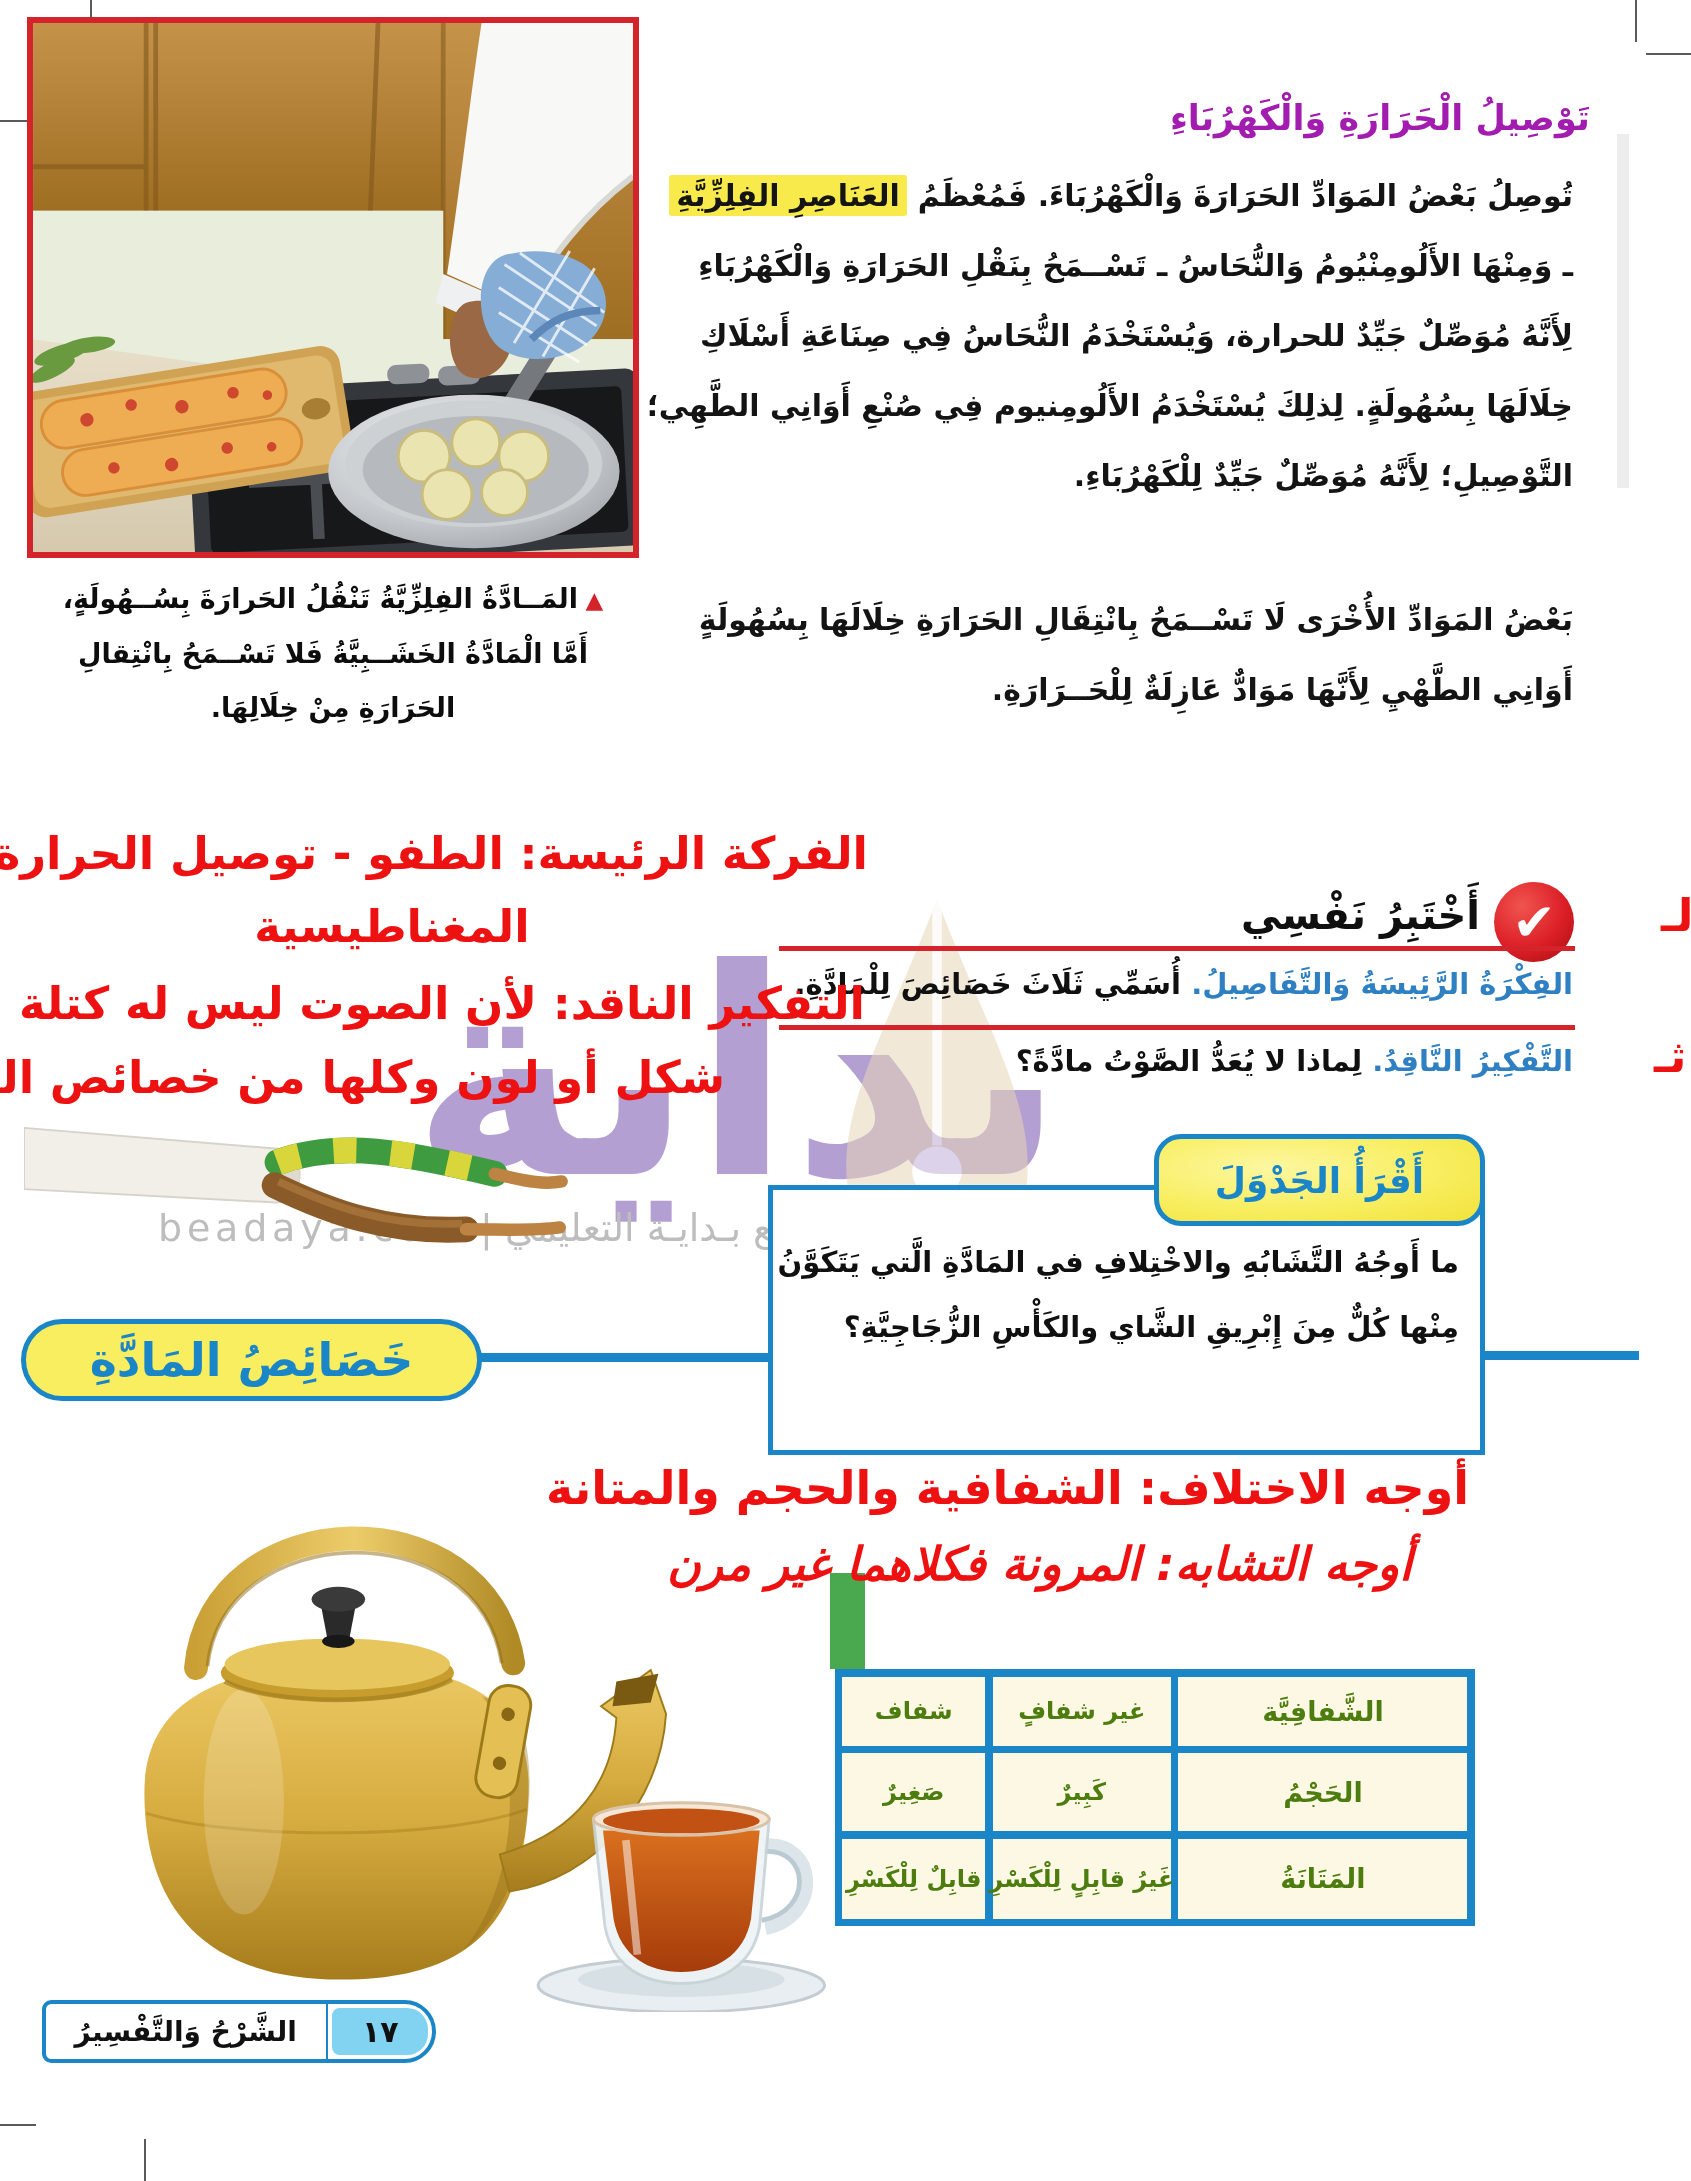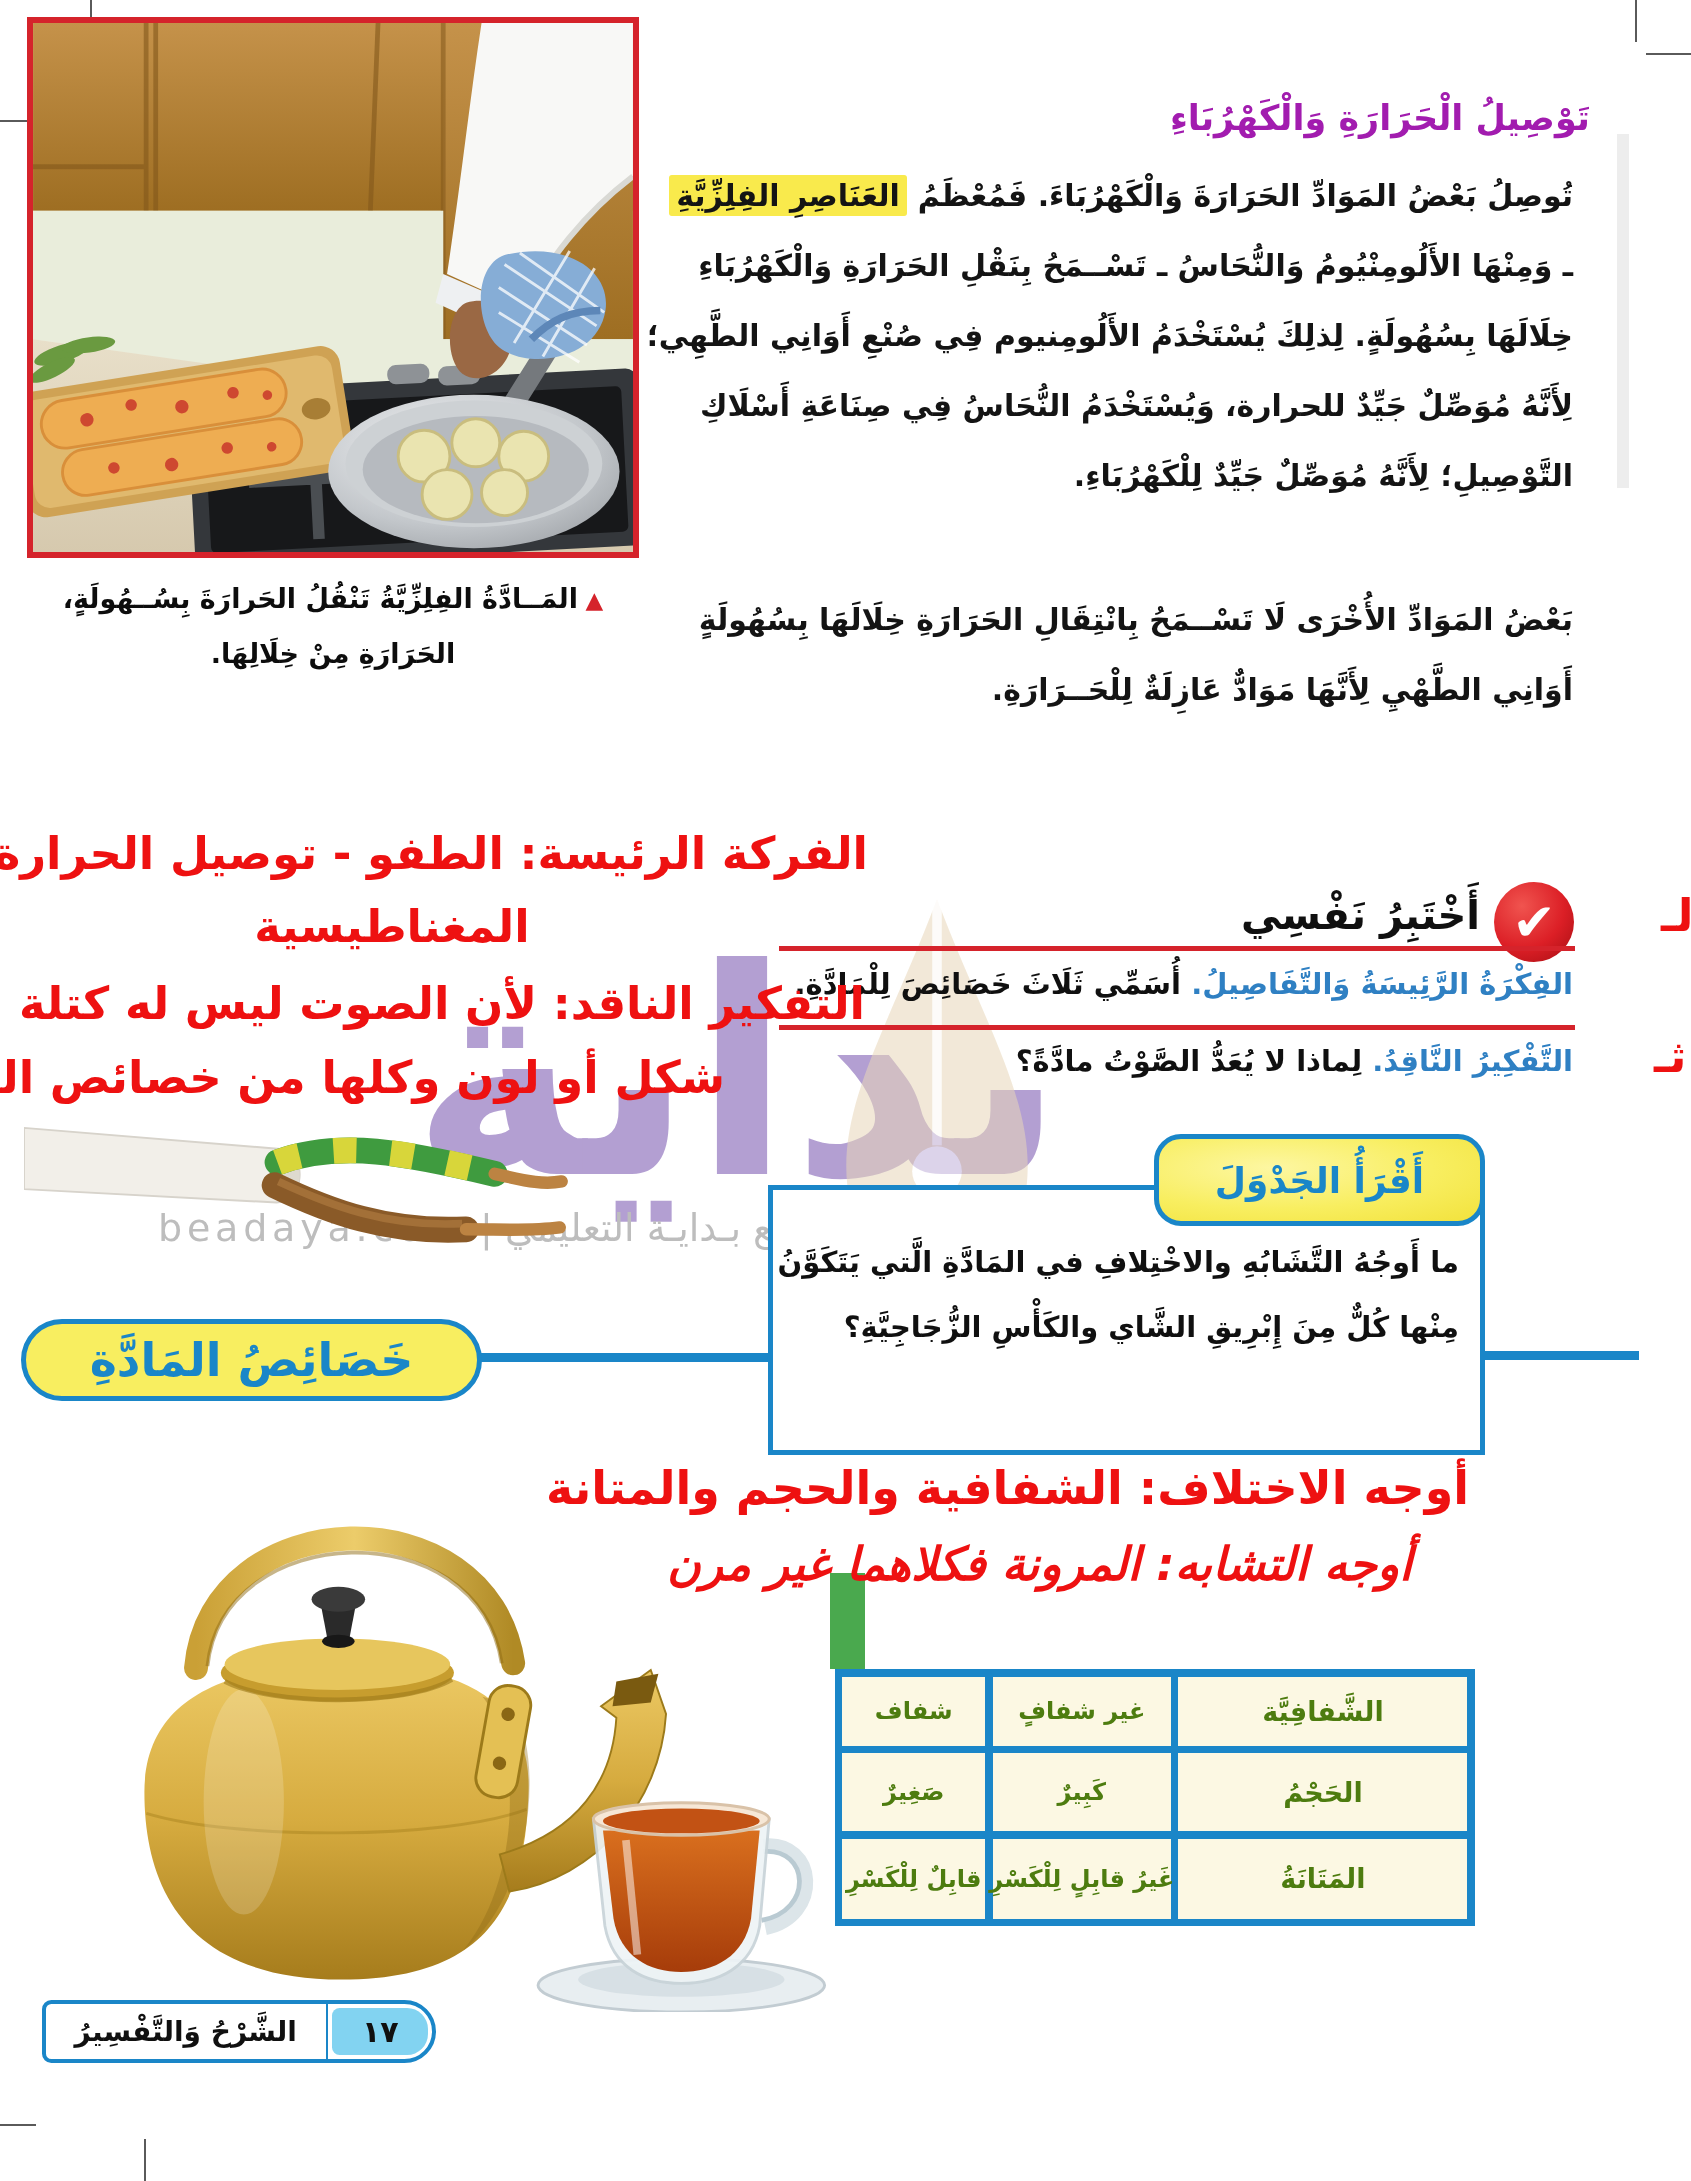--- a/index.html
+++ b/index.html
@@ -178,30 +178,31 @@
           <path d="M492 252 l96 64 M508 240 l88 62 M486 276 l92 60 M486 302 l84 52"></path>
           <path d="M560 238 l-58 96 M586 256 l-54 92"></path>
         </g>
         <path d="M520 330 C540 310 560 300 592 300" stroke="#5d87b8" stroke-width="8" fill="none"></path>
       </g>
     </svg>
   </div>
 
   <div class="abs caption">
     <div><span class="tri">▲</span><span>المَــادَّةُ الفِلِزِّيَّةُ تَنْقُلُ الحَرارَةَ بِسُــهُولَةٍ،</span></div>
+    <div>أَمَّا الْمَادَّةُ الخَشَــبِيَّةُ فَلا تَسْــمَحُ بِانْتِقالِ</div>
     <div>الحَرَارَةِ مِنْ خِلَالِهَا.</div>
   </div>
 
   <div class="abs title nowrap">تَوْصِيلُ الْحَرَارَةِ وَالْكَهْرُبَاءِ</div>
 
   <div class="abs para" style="top:161px;">
     <div class="ln"><span>تُوصِلُ بَعْضُ المَوَادِّ الحَرَارَةَ وَالْكَهْرُبَاءَ. فَمُعْظَمُ </span><span class="hl">العَنَاصِرِ الفِلِزِّيَّةِ</span></div>
     <div class="ln">ـ وَمِنْهَا الأَلُومِنْيُومُ وَالنُّحَاسُ ـ تَسْــمَحُ بِنَقْلِ الحَرَارَةِ وَالْكَهْرُبَاءِ</div>
+    <div class="ln">لِأَنَّهُ مُوَصِّلٌ جَيِّدٌ للحرارة، وَيُسْتَخْدَمُ النُّحَاسُ فِي صِنَاعَةِ أَسْلَاكِ</div>
     <div class="ln">خِلَالَهَا بِسُهُولَةٍ. لِذلِكَ يُسْتَخْدَمُ الأَلُومِنيوم فِي صُنْعِ أَوَانِي الطَّهِي؛</div>
-    <div class="ln">لِأَنَّهُ مُوَصِّلٌ جَيِّدٌ للحرارة، وَيُسْتَخْدَمُ النُّحَاسُ فِي صِنَاعَةِ أَسْلَاكِ</div>
     <div class="ln">التَّوْصِيلِ؛ لِأَنَّهُ مُوَصِّلٌ جَيِّدٌ لِلْكَهْرُبَاءِ.</div>
   </div>
 
   <div class="abs para" style="top:585px;">
     <div class="ln">بَعْضُ المَوَادِّ الأُخْرَى لَا تَسْــمَحُ بِانْتِقَالِ الحَرَارَةِ خِلَالَهَا بِسُهُولَةٍ</div>
     <div class="ln">أَوَانِي الطَّهْيِ لِأَنَّهَا مَوَادٌّ عَازِلَةٌ لِلْحَــرَارَةِ.</div>
   </div>
 
   <div class="abs hw" style="right:824px;top:827px;">الفركة الرئيسة: الطفو - توصيل الحرارة -</div>
   <div class="abs hw" style="left:134px;top:900px;width:516px;text-align:center;">المغناطيسية</div>

